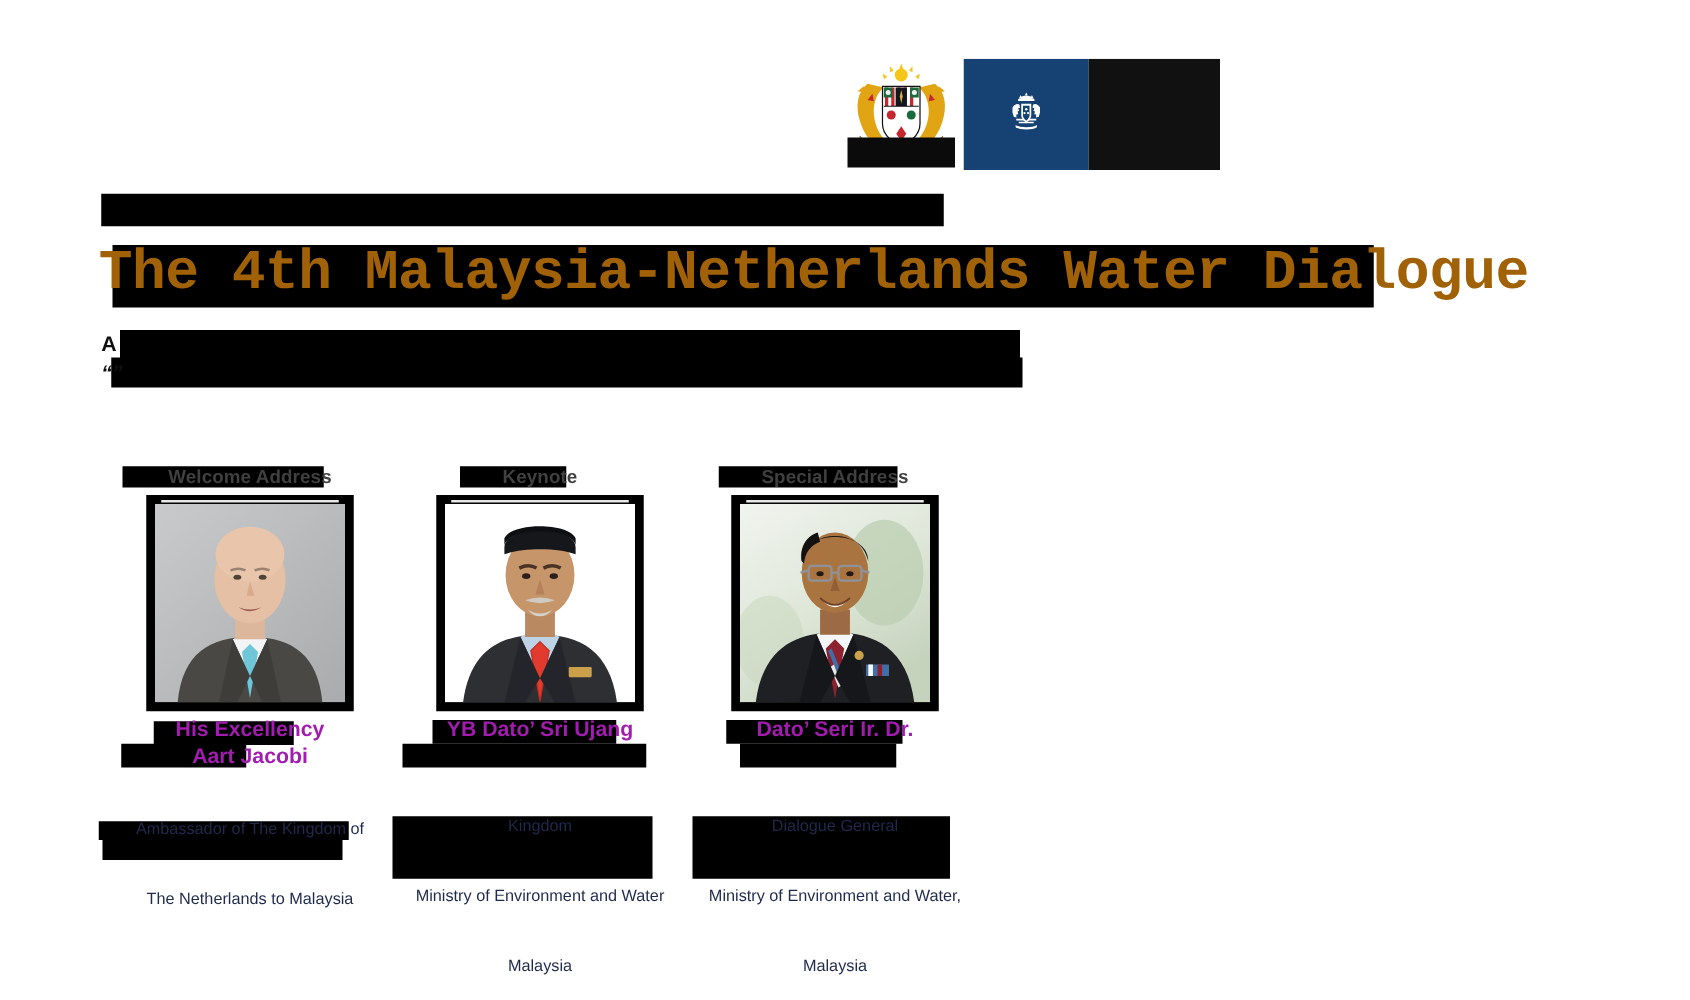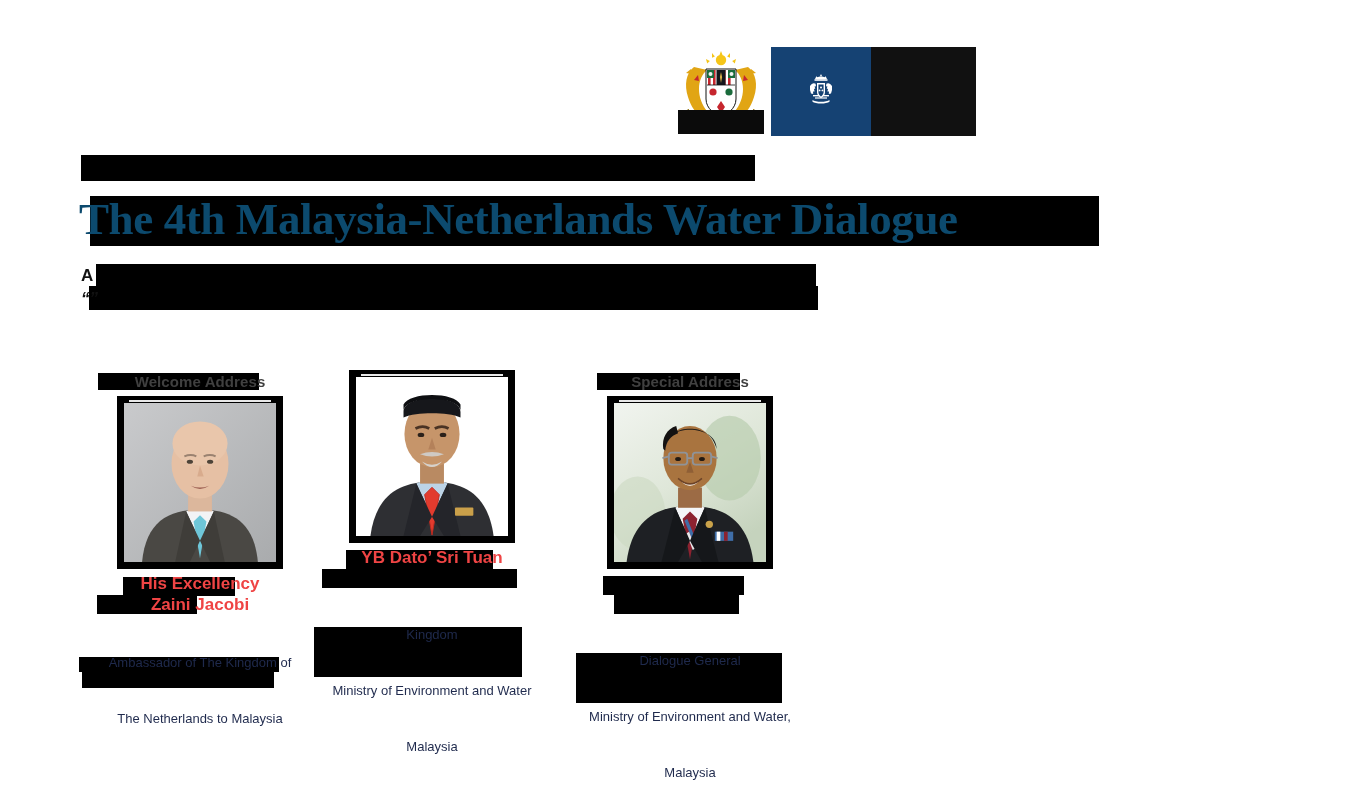--- a/index.html
+++ b/index.html
@@ -93,25 +93,25 @@
     left: 11px;
     top: 1px;
     width: 1009px;
     height: 50px;
     background: #000000;
   }
   .main-title {
     position: absolute;
     left: 0px;
     top: -2px;
-    font-family: Liberation Serif, serif;
+    font-family: Liberation Mono, monospace;
     font-weight: 700;
     font-size: 45px;
     letter-spacing: -0.4px;
-    color: #0c4a6e;
+    color: #a16207;
     white-space: nowrap;
     line-height: 52px;
   }
 
   .subtitle-wrap {
     position: absolute;
     left: 81px;
     top: 264px;
     width: 760px;
     height: 50px;
@@ -163,21 +163,21 @@
     height: 310px;
   }
   .card {
     position: absolute;
     top: 0;
     width: 242px;
     text-align: center;
   }
   .card-1 { left: 0px; }
   .card-2 { left: 232px; }
-  .card-3 { left: 490px; }
+  .card-3 { left: 468px; }
 
   .role-wrap {
     position: relative;
     height: 26px;
     display: flex;
     align-items: center;
     justify-content: center;
   }
   .role-redaction {
     position: absolute;
@@ -231,21 +231,21 @@
     position: absolute;
     background: #000000;
     z-index: 1;
   }
   .name-text {
     position: relative;
     z-index: 2;
     font-size: 17px;
     font-weight: 700;
     line-height: 21px;
-    color: #ef4444;
+    color: #a21caf;
     white-space: nowrap;
   }
 
   .org-wrap {
     position: relative;
     margin-top: 6px;
     min-height: 52px;
   }
   .org-redaction {
     position: absolute;
@@ -419,32 +419,36 @@
             <path d="M68 118 L56 173 L72 173 L83 150z" fill="#3f3d39"></path>
             <path d="M98 118 L110 173 L94 173 L83 150z" fill="#3f3d39"></path>
           </svg>
         </div>
       </div>
 
       <div class="name-wrap">
         <div class="name-redaction" style="left:44px; top:4px; width:112px; height:19px;"></div>
         <div class="name-redaction" style="left:18px; top:22px; width:100px; height:19px;"></div>
         <div class="name-text">His Excellency</div>
-        <div class="name-text">Zaini Jacobi</div>
+        <div class="name-text">Aart Jacobi</div>
       </div>
 
       <div class="org-wrap">
         <div class="org-redaction" style="left:0px; top:2px; width:200px; height:15px;"></div>
         <div class="org-redaction" style="left:3px; top:17px; width:192px; height:16px;"></div>
         <div class="org-text">Ambassador of The Kingdom of</div>
         <div class="org-text">The Netherlands to Malaysia</div>
       </div>
     </div>
 
     <div class="card card-2">
+      <div class="role-wrap">
+        <div class="role-redaction" style="left:57px; width:85px;"></div>
+        <div class="role-label">Keynote</div>
+      </div>
 
       <div class="photo-frame">
         <div class="photo">
           <svg class="portrait" viewBox="0 0 166 173" preserveAspectRatio="xMidYMid slice">
             <rect width="166" height="173" fill="#ffffff"></rect>
 
             <path d="M16 173 C22 128 48 114 83 114 C118 114 144 128 150 173 Z" fill="#2e2f33"></path>
 
             <path d="M66 116 L83 152 L100 116 C93 111 73 111 66 116 Z" fill="#bcd3e6"></path>
 
@@ -472,21 +476,21 @@
             <path d="M100 116 L114 173 L96 173 L83 152z" fill="#24252a"></path>
 
             <rect x="108" y="142" width="20" height="9" rx="1" fill="#caa04a"></rect>
           </svg>
         </div>
       </div>
 
       <div class="name-wrap">
         <div class="name-redaction" style="left:35px; top:3px; width:147px; height:19px;"></div>
         <div class="name-redaction" style="left:11px; top:22px; width:195px; height:19px;"></div>
-        <div class="name-text">YB Dato’ Sri Tuan</div>
+        <div class="name-text">YB Dato’ Sri Ujang</div>
       </div>
 
       <div class="org-wrap">
         <div class="org-redaction" style="left:3px; top:0px; width:208px; height:50px;"></div>
         <div class="org-text">Kingdom</div>
         <div class="org-text">Ministry of Environment and Water</div>
         <div class="org-text">Malaysia</div>
       </div>
     </div>
 
@@ -546,20 +550,21 @@
             <path d="M110 140 h20 v10 h-20z" fill="#3f6ea8"></path>
             <path d="M112 140 h4 v10 h-4z" fill="#ffffff"></path>
             <path d="M120 140 h4 v10 h-4z" fill="#8c2230"></path>
           </svg>
         </div>
       </div>
 
       <div class="name-wrap">
         <div class="name-redaction" style="left:34px; top:3px; width:141px; height:19px;"></div>
         <div class="name-redaction" style="left:45px; top:22px; width:125px; height:19px;"></div>
+        <div class="name-text">Dato’ Seri Ir. Dr.</div>
       </div>
 
       <div class="org-wrap">
         <div class="org-redaction" style="left:7px; top:0px; width:206px; height:50px;"></div>
         <div class="org-text">Dialogue General</div>
         <div class="org-text">Ministry of Environment and Water,</div>
         <div class="org-text">Malaysia</div>
       </div>
     </div>
 

